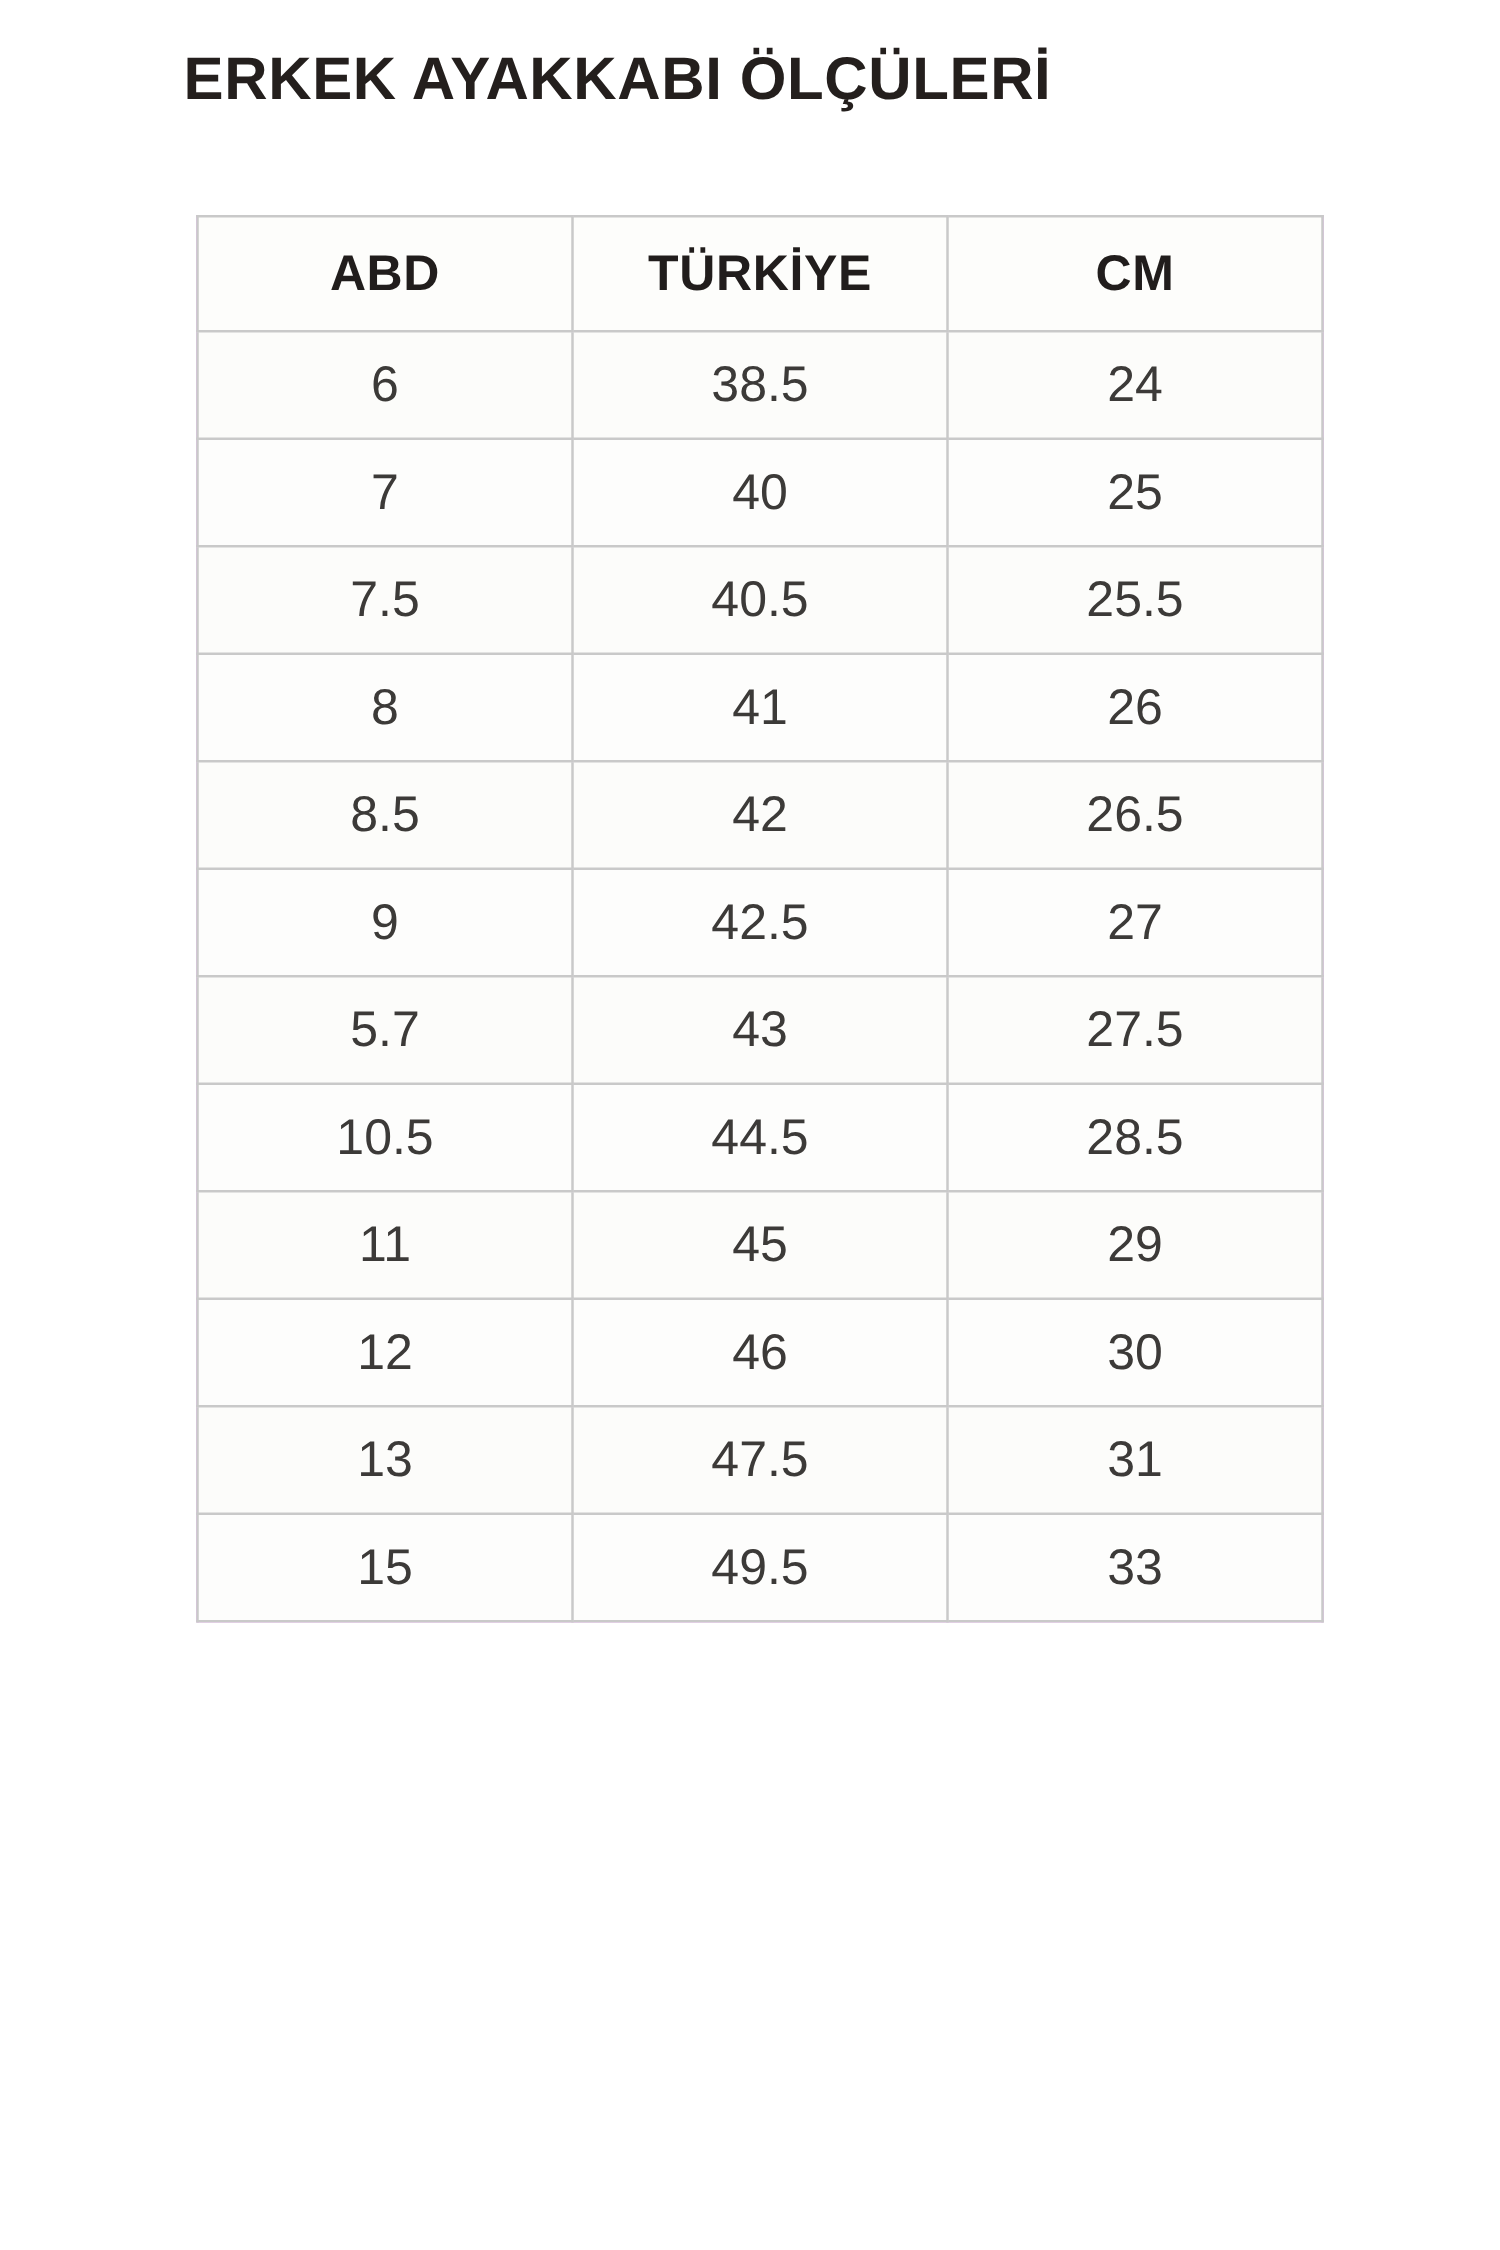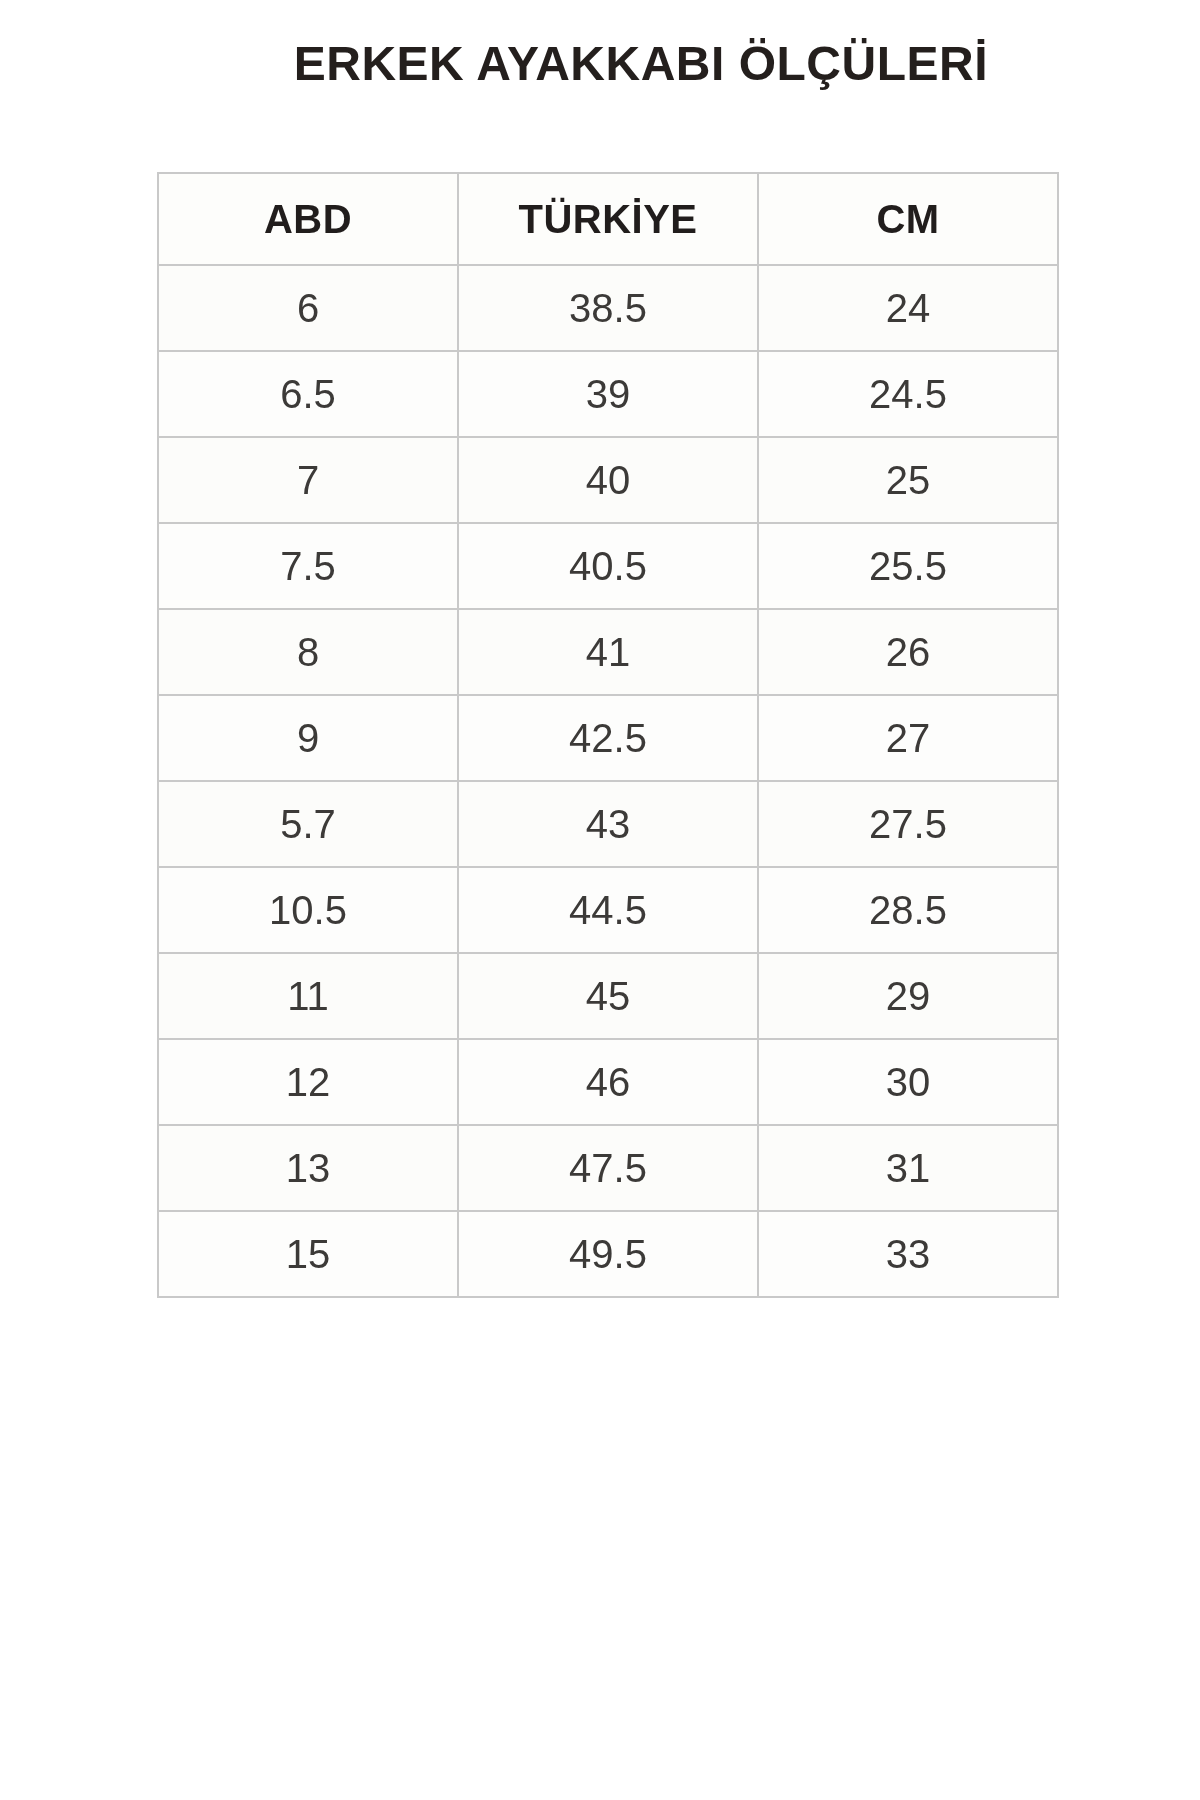--- a/index.html
+++ b/index.html
@@ -19,21 +19,21 @@
     width: 1200px;
     height: 1800px;
     background: #ffffff;
   }
 
   .page-title {
     position: absolute;
     top: 38px;
     left: 0;
     width: 988px;
-    text-align: right;
+    text-align: center;
     font-family: "Liberation Sans", sans-serif;
     font-size: 48px;
     font-weight: bold;
     letter-spacing: 0.5px;
     color: #241f1d;
     line-height: 1.1;
   }
 
   .size-table-wrap {
     position: absolute;
@@ -105,38 +105,38 @@
           <th>CM</th>
         </tr>
       </thead>
       <tbody>
         <tr>
           <td>6</td>
           <td>38.5</td>
           <td>24</td>
         </tr>
         <tr>
-          <td>6.5</td>
-          <td>39</td>
-          <td>24.5</td>
-        </tr>
-        <tr>
           <td>7</td>
           <td>40</td>
           <td>25</td>
         </tr>
         <tr>
           <td>7.5</td>
           <td>40.5</td>
           <td>25.5</td>
         </tr>
         <tr>
           <td>8</td>
           <td>41</td>
           <td>26</td>
+        </tr>
+        <tr>
+          <td>8.5</td>
+          <td>42</td>
+          <td>26.5</td>
         </tr>
         <tr>
           <td>9</td>
           <td>42.5</td>
           <td>27</td>
         </tr>
         <tr>
           <td>5.7</td>
           <td>43</td>
           <td>27.5</td>

